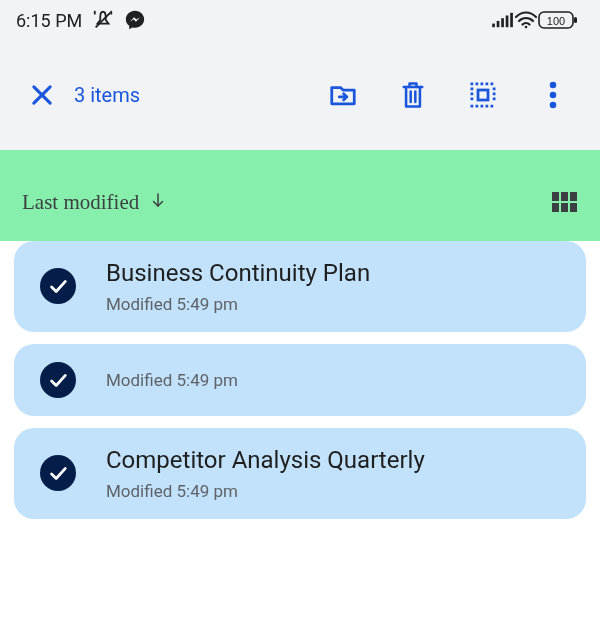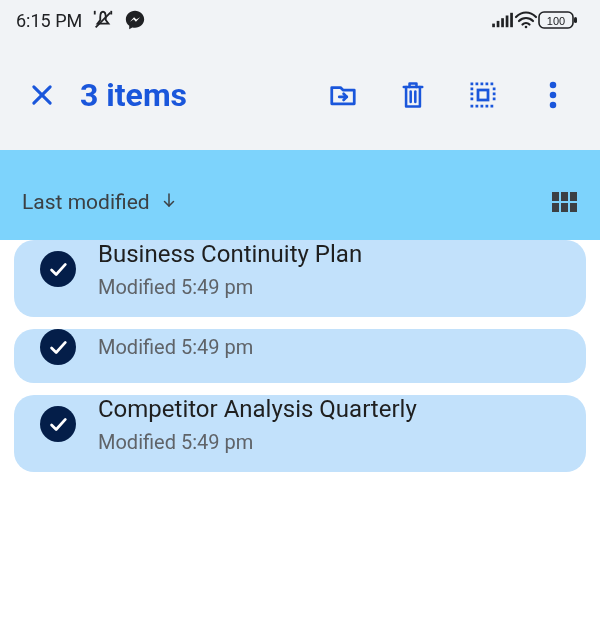--- a/index.html
+++ b/index.html
@@ -22,55 +22,56 @@
 
   
   .sel-bar {
     height: 110px;
     background: #f1f3f6;
     display: flex;
     align-items: center;
     padding: 0 22px;
   }
   .sel-close { color: #1a56db; display: inline-flex; align-items: center; justify-content: center; width: 40px; height: 40px; }
-  .sel-title { color: #1a56db; font-size: 32px; font-weight: 700; margin-left: 18px; flex: 1; }
+  .sel-title { color: #1a56db; font-size: 20px; font-weight: 400; margin-left: 12px; flex: 1; }
   .sel-actions { display: flex; align-items: center; gap: 36px; margin-right: 8px; }
   .sel-actions .iconbtn { color: #1a56db; display: inline-flex; align-items: center; justify-content: center; width: 34px; height: 34px; }
 
   
   .sort-row {
     display: flex;
-    align-items: flex-end;
+    align-items: center;
     justify-content: space-between;
     padding: 40px 22px 26px 22px;
-    background: #7dd3fc;
+    background: #86efac;
+    font-family: Liberation Serif, serif;
   }
   .sort-label { font-size: 21px; color: #3c4043; font-weight: 400; display: flex; align-items: center; gap: 10px; }
   .grid-icon { color: #3c4043; display: inline-flex; }
 
   
   .file-list { padding: 0 14px; display: flex; flex-direction: column; gap: 12px; }
   .file-item {
     background: #c2e1fb;
     border-radius: 20px;
     display: flex;
     align-items: center;
-    padding: 0 20px 18px 20px;
-    gap: 22px;
+    padding: 18px 20px 18px 20px;
+    gap: 30px;
   }
   .check-circle {
     width: 36px; height: 36px; border-radius: 50%;
     background: #041e49;
     display: inline-flex; align-items: center; justify-content: center;
     flex-shrink: 0;
     margin-left: 6px;
   }
   .file-texts { display: flex; flex-direction: column; gap: 6px; }
   .file-title { font-size: 24px; color: #1f1f1f; font-weight: 400; line-height: 1.2; }
-  .file-sub { font-size: 20px; color: #5f6368; }
+  .file-sub { font-size: 17px; color: #5f6368; }
 
 </style>
 </head>
 <body>
 
 <div class="status-bar">
   <div class="status-left">
     <span>6:15 PM</span>
     <span class="status-icon">
       <svg width="22" height="22" viewBox="0 0 24 24" fill="none" stroke="#202124" stroke-width="2">

